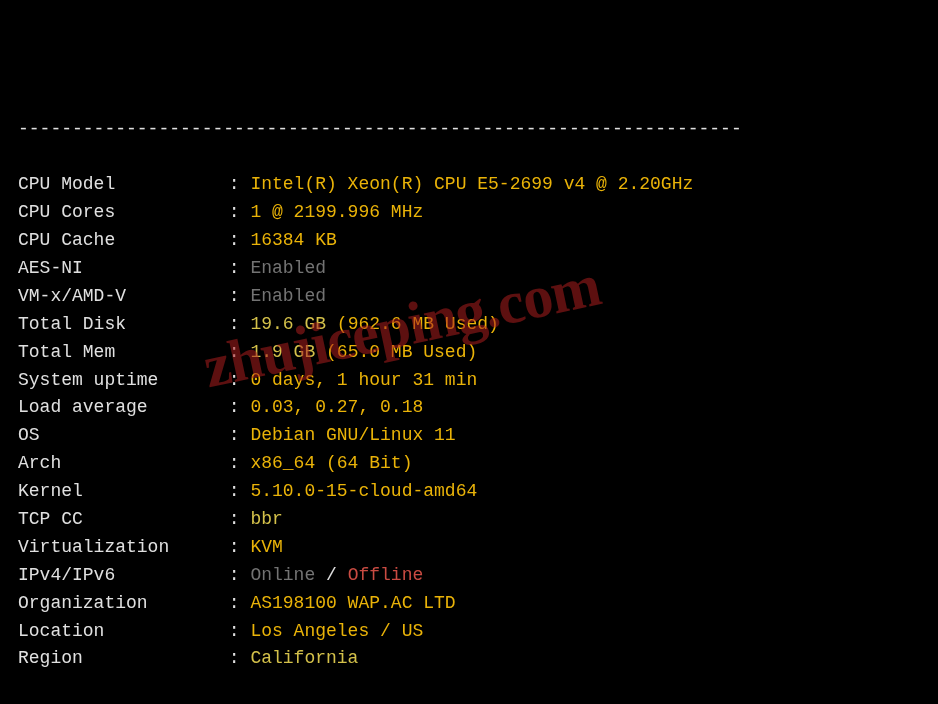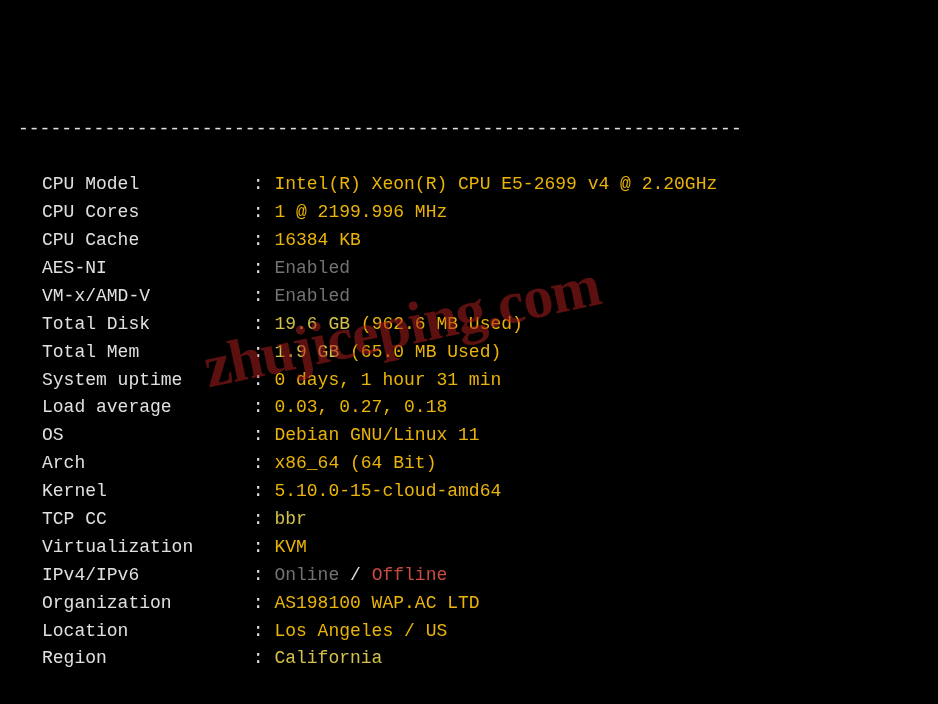--- a/index.html
+++ b/index.html
@@ -14,21 +14,21 @@
       padding: 4px 18px;
       white-space: pre;
       position: relative;
     }
     .white { color: #e0e0e0; }
     .cyan { color: #eab308; }
     .yellow { color: #d4c14a; margin-top: 44px; }
     .green { color: #737373; }
     .red { color: #c94b42; margin-top: 24px; }
     .line { display: block; }
-    .label { display: inline-block; width: 200px; margin-left: 24px; }
+    .label { display: inline-block; width: 200px; }
     .watermark {
       position: absolute;
       top: 280px;
       left: 200px;
       font-size: 60px;
       font-weight: bold;
       font-family: Georgia, serif;
       color: rgba(170, 30, 30, 0.55);
       transform: rotate(-12deg);
       pointer-events: none;

